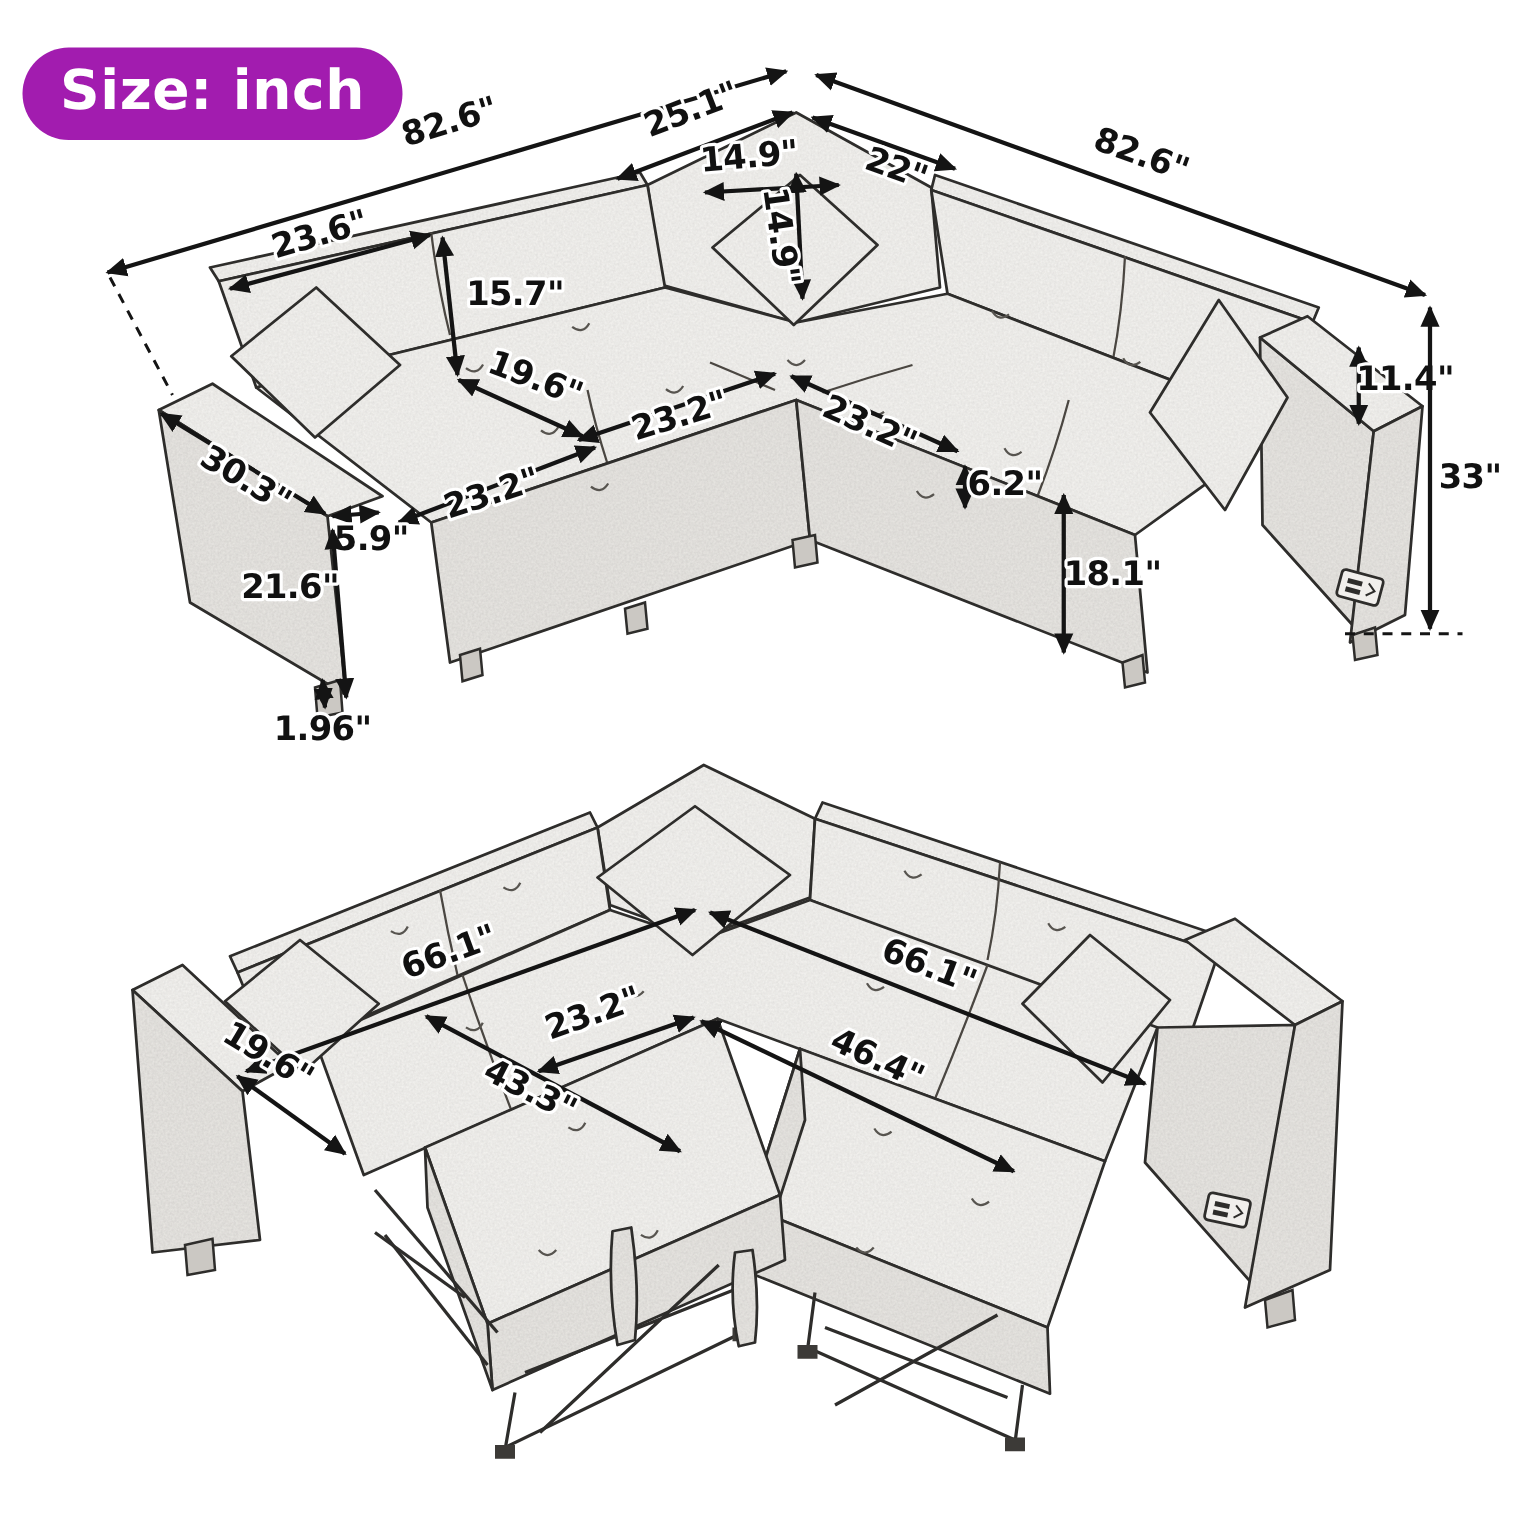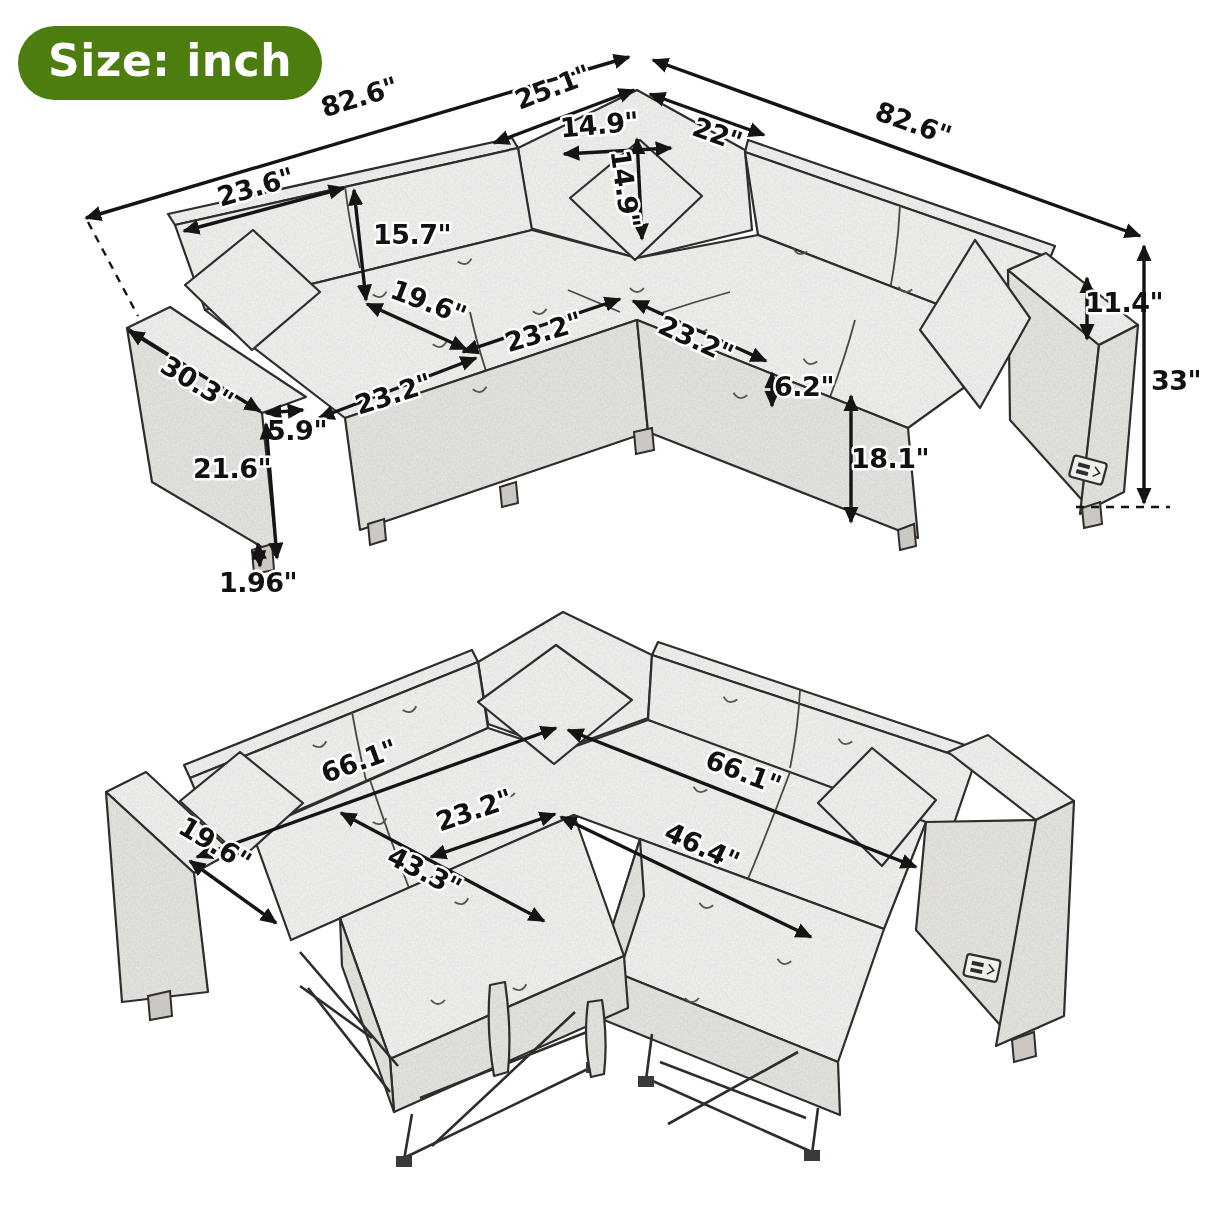--- a/index.html
+++ b/index.html
@@ -1,19 +1,19 @@
 <!DOCTYPE html>
 <html><head>
 <meta charset="utf-8">
 <style>
   html,body{margin:0;padding:0;background:#ffffff;}
   body{width:1214px;height:1214px;font-family:"DejaVu Sans","Liberation Sans",sans-serif;}
   .stage{position:relative;width:1214px;height:1214px;overflow:hidden;background:#fff;}
   .stage svg{position:absolute;left:0;top:0;}
-  .badge{position:absolute;left:18px;top:26px;background:#4d7c0f;color:#fff;
+  .badge{position:absolute;left:18px;top:38px;background:#a21caf;color:#fff;
          font-size:44px;font-weight:700;line-height:1;padding:13px 30px 17px 30px;
          border-radius:42px;letter-spacing:.5px;}
   .part{stroke:#2e2d2b;stroke-width:2.2;stroke-linejoin:round;stroke-linecap:round;}
   .lite{fill:url(#fab);}
   .dark{fill:url(#fabd);}
   .seam{fill:none;stroke:#4a4641;stroke-width:1.8;}
   .tuft{fill:none;stroke:#57544f;stroke-width:1.8;}
   .dim{stroke:#141414;stroke-width:3.4;fill:none;}
   .ext{stroke:#141414;stroke-width:2.4;stroke-dasharray:8 7;fill:none;}
   .frame{fill:none;stroke:#2e2d2b;stroke-width:2.6;}

